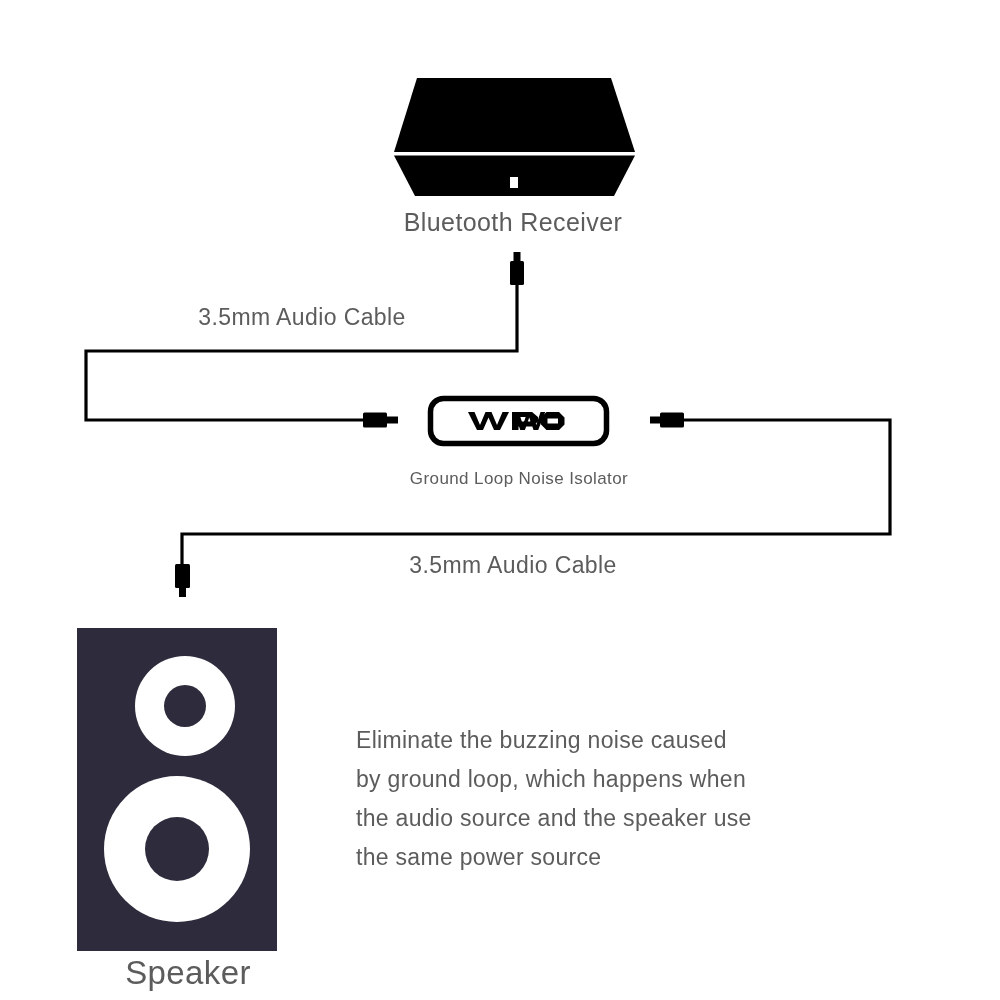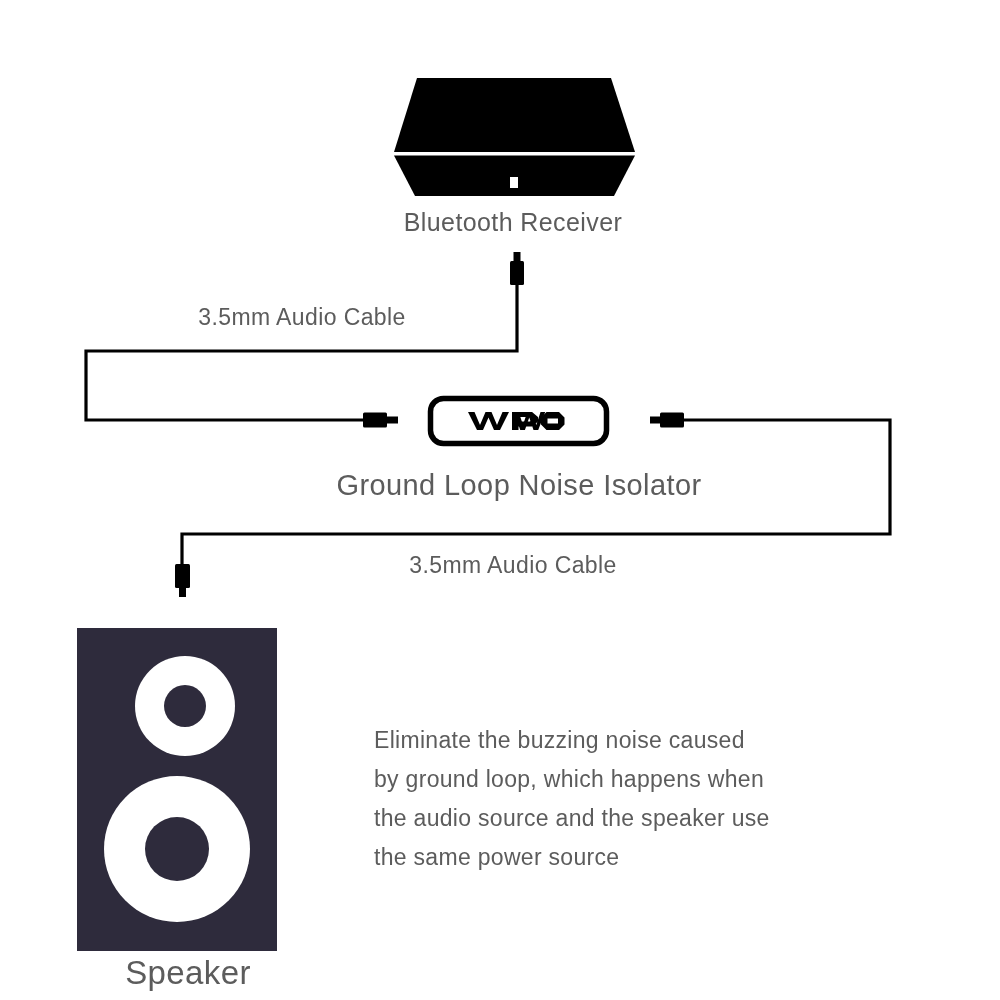--- a/index.html
+++ b/index.html
@@ -41,40 +41,40 @@
     transform: translateX(-50%);
   }
   #label-bluetooth-receiver {
     left: 513px;
     top: 192px;
     font-size: 25px;
   }
   #label-isolator {
     left: 519px;
     top: 453px;
-    font-size: 29px;
+    font-size: 17px;
   }
   #label-cable-top {
     left: 302px;
     top: 288px;
     font-size: 23px;
   }
   #label-cable-bottom {
     left: 513px;
     top: 536px;
     font-size: 23px;
   }
   #label-speaker {
     left: 188px;
     top: 938px;
     font-size: 33px;
   }
   #description-text {
     position: absolute;
-    left: 374px;
+    left: 356px;
     top: 705px;
     width: 450px;
     color: #5c5c5c;
     font-family: "Liberation Sans", sans-serif;
     font-weight: 300;
     font-size: 23px;
     line-height: 39px;
     letter-spacing: 0.3px;
     white-space: pre-line;
     -webkit-font-smoothing: antialiased;

